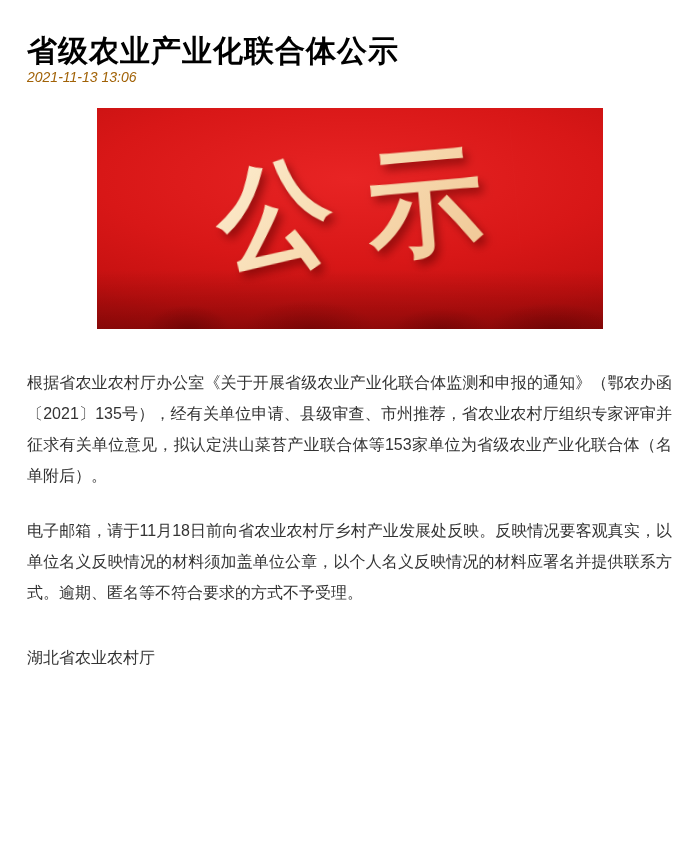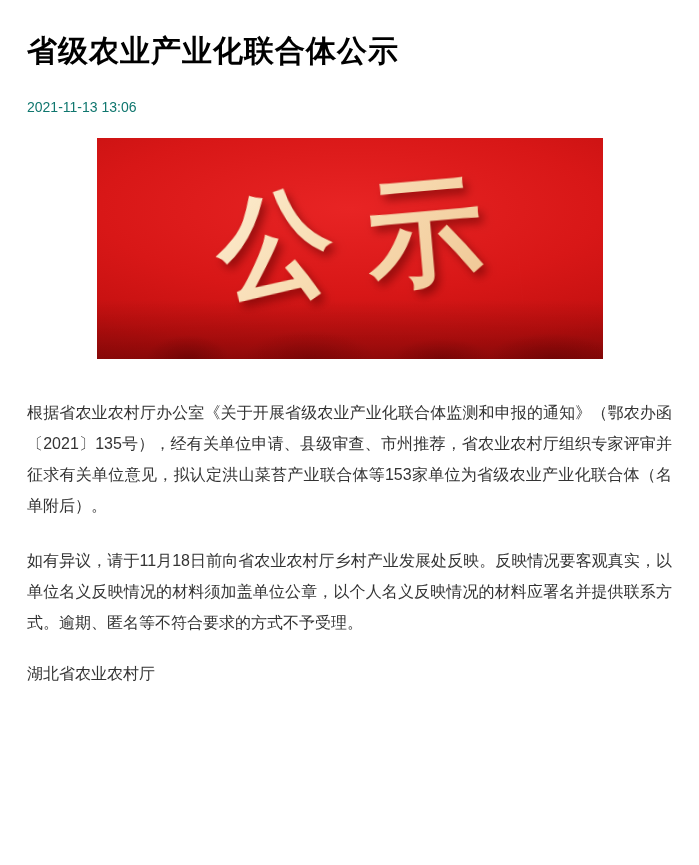--- a/index.html
+++ b/index.html
@@ -19,24 +19,25 @@
   }
   h1.title {
     margin: 33px 0 0 0;
     font-size: 30px;
     line-height: 36px;
     font-weight: bold;
     color: #000000;
     letter-spacing: 1px;
   }
   .pub-date {
-    margin-top: 30px;
+    margin-top: 0;
     font-size: 14px;
     line-height: 16px;
-    color: #0f766e;
+    color: #a16207;
+    font-style: italic;
   }
   .banner {
     position: relative;
     width: 506px;
     height: 221px;
     margin: 23px auto 0 auto;
     background:
       radial-gradient(130% 100% at 50% 32%,
         #e82424 0%, #d81717 38%, #c41010 62%, #a80b0b 82%, #8d0707 100%);
     overflow: hidden;
@@ -75,40 +76,40 @@
     margin: 24px 0 0 0;
     font-size: 16px;
     line-height: 31px;
     color: #333333;
     text-align: justify;
   }
   .body-text p.first {
     margin-top: 38px;
   }
   .body-text p.mt-lg {
-    margin-top: 20px;
+    margin-top: 34px;
   }
 </style>
 </head>
 <body>
 
 <div class="page">
 
   <h1 class="title">省级农业产业化联合体公示</h1>
 
   <div class="pub-date">2021-11-13 13:06</div>
 
   <div class="banner">
     <span class="banner-text">公示</span>
   </div>
 
   <div class="body-text">
     <p class="first">根据省农业农村厅办公室《关于开展省级农业产业化联合体监测和申报的通知》（鄂农办函〔2021〕135号），经有关单位申请、县级审查、市州推荐，省农业农村厅组织专家评审并征求有关单位意见，拟认定洪山菜苔产业联合体等153家单位为省级农业产业化联合体（名单附后）。</p>
 
-    <p>如有异议，请于11月18日前向省农业农村厅乡村产业发展处反映。反映情况要客观真实，以单位名义反映情况的材料须加盖单位公章，以个人名义反映情况的材料应署名并提供联系方式。逾期、匿名等不符合要求的方式不予受理。</p>
+    <p>电子邮箱，请于11月18日前向省农业农村厅乡村产业发展处反映。反映情况要客观真实，以单位名义反映情况的材料须加盖单位公章，以个人名义反映情况的材料应署名并提供联系方式。逾期、匿名等不符合要求的方式不予受理。</p>
 
 
 
     <p class="mt-lg">湖北省农业农村厅</p>
 
   </div>
 
 </div>
 
 </body></html>

